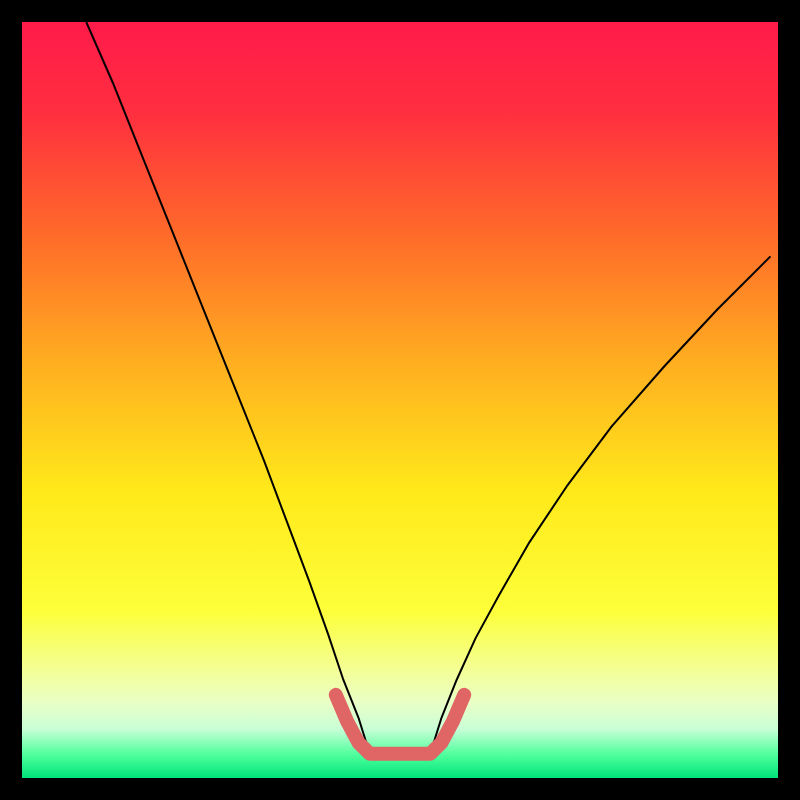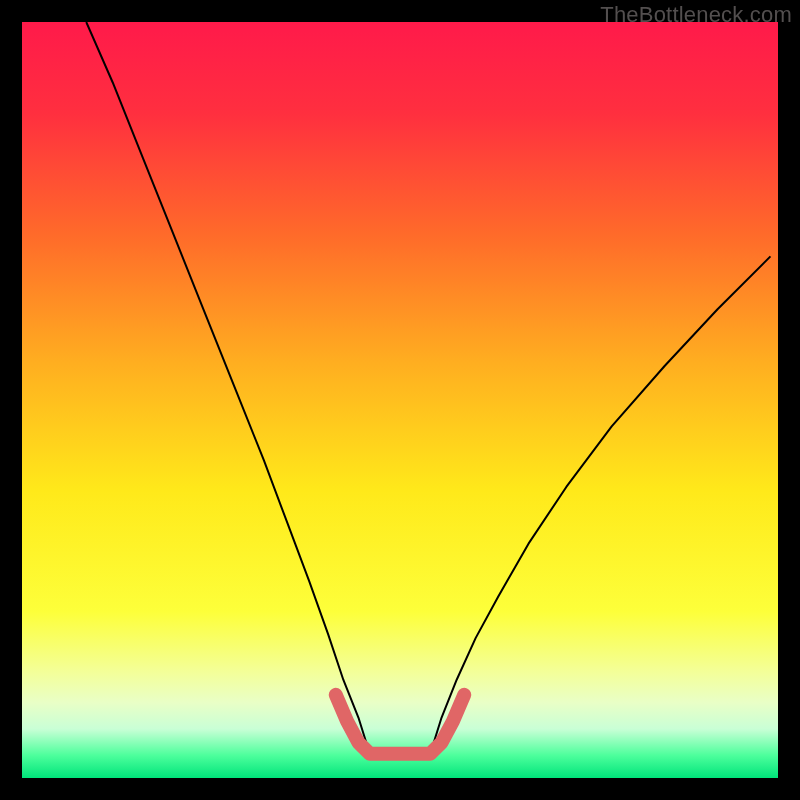--- a/index.html
+++ b/index.html
@@ -35,21 +35,20 @@
     font-weight: 500;
     letter-spacing: 0.2px;
     user-select: none;
   }
 </style>
 </head>
 <body>
 
 <div class="frame">
 
-  <div class="watermark">TheBottleneck.com</div>
 
   <svg class="plot-area" viewBox="0 0 756 756" preserveAspectRatio="none">
     <defs>
       <linearGradient id="bg-grad" x1="0" y1="0" x2="0" y2="1">
           <stop offset="0%" stop-color="#ff1a4a"></stop>
           <stop offset="12%" stop-color="#ff2f3f"></stop>
           <stop offset="28.000000000000004%" stop-color="#ff6a2a"></stop>
           <stop offset="45%" stop-color="#ffae20"></stop>
           <stop offset="62%" stop-color="#ffe91a"></stop>
           <stop offset="78%" stop-color="#fdff3a"></stop>

